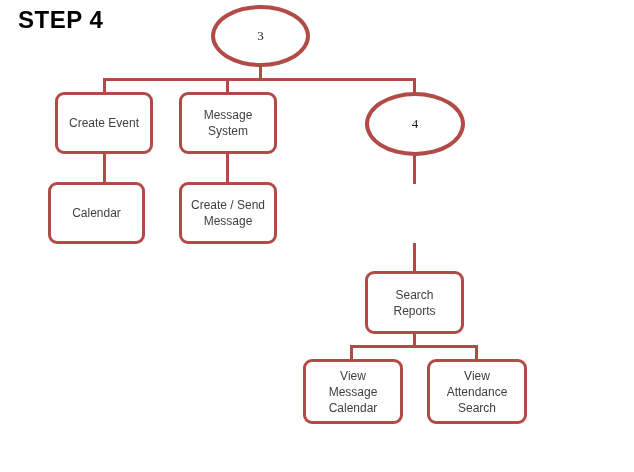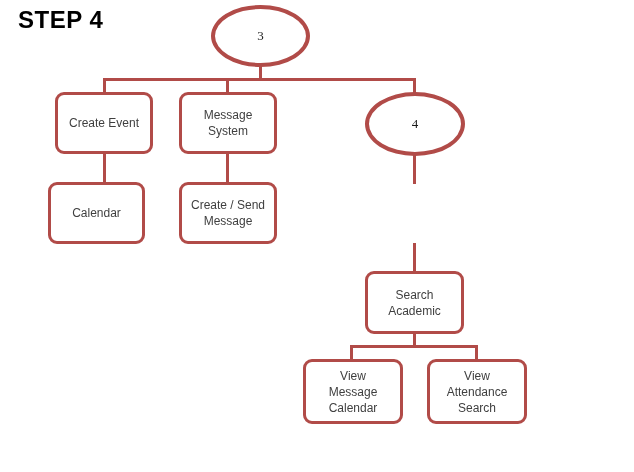--- a/index.html
+++ b/index.html
@@ -75,21 +75,21 @@
   </div>
 
   <div class="node" style="left:179px;top:182px;width:98px;height:62px;text-align:center;">
     <span class="line">Create / Send</span>
     <span class="line">Message</span>
   </div>
 
 
   <div class="node" style="left:365px;top:271px;width:99px;height:63px;">
     <span class="line">Search</span>
-    <span class="line">Academic</span>
+    <span class="line">Reports</span>
   </div>
 
   <div class="node" style="left:303px;top:359px;width:100px;height:65px;">
     <span class="line">View</span>
     <span class="line">Message</span>
     <span class="line">Calendar</span>
   </div>
 
   <div class="node" style="left:427px;top:359px;width:100px;height:65px;">
     <span class="line">View</span>

